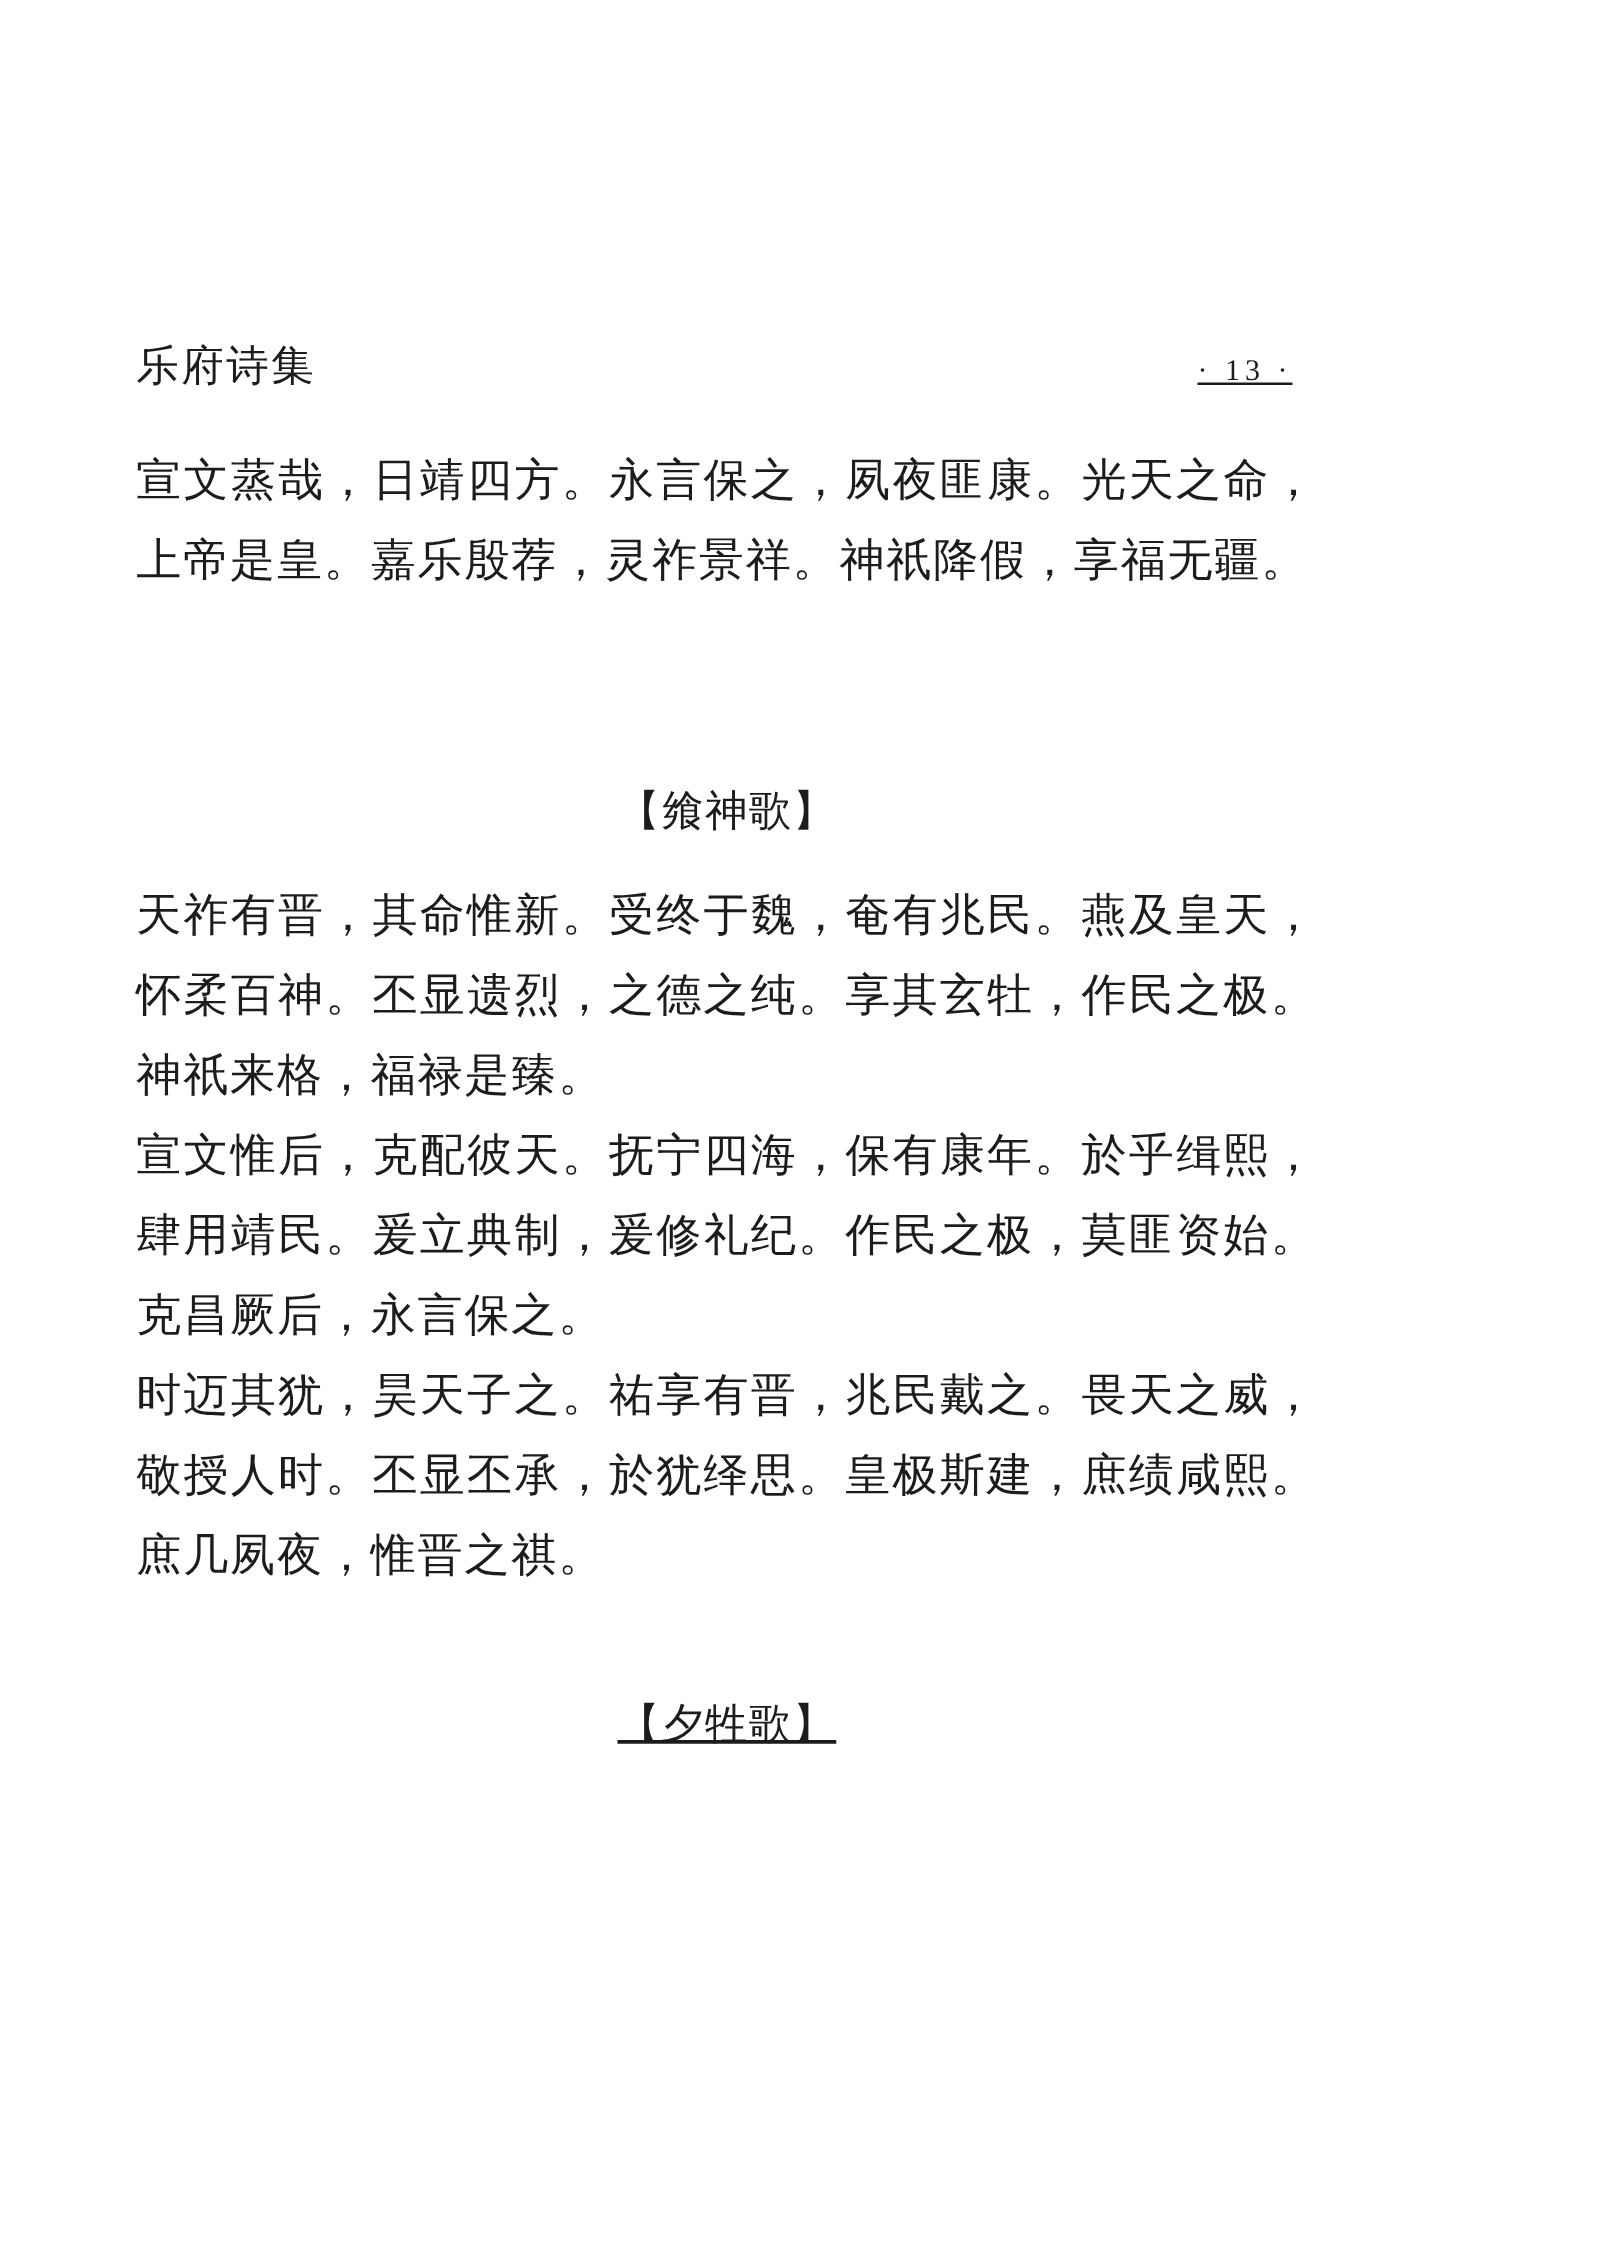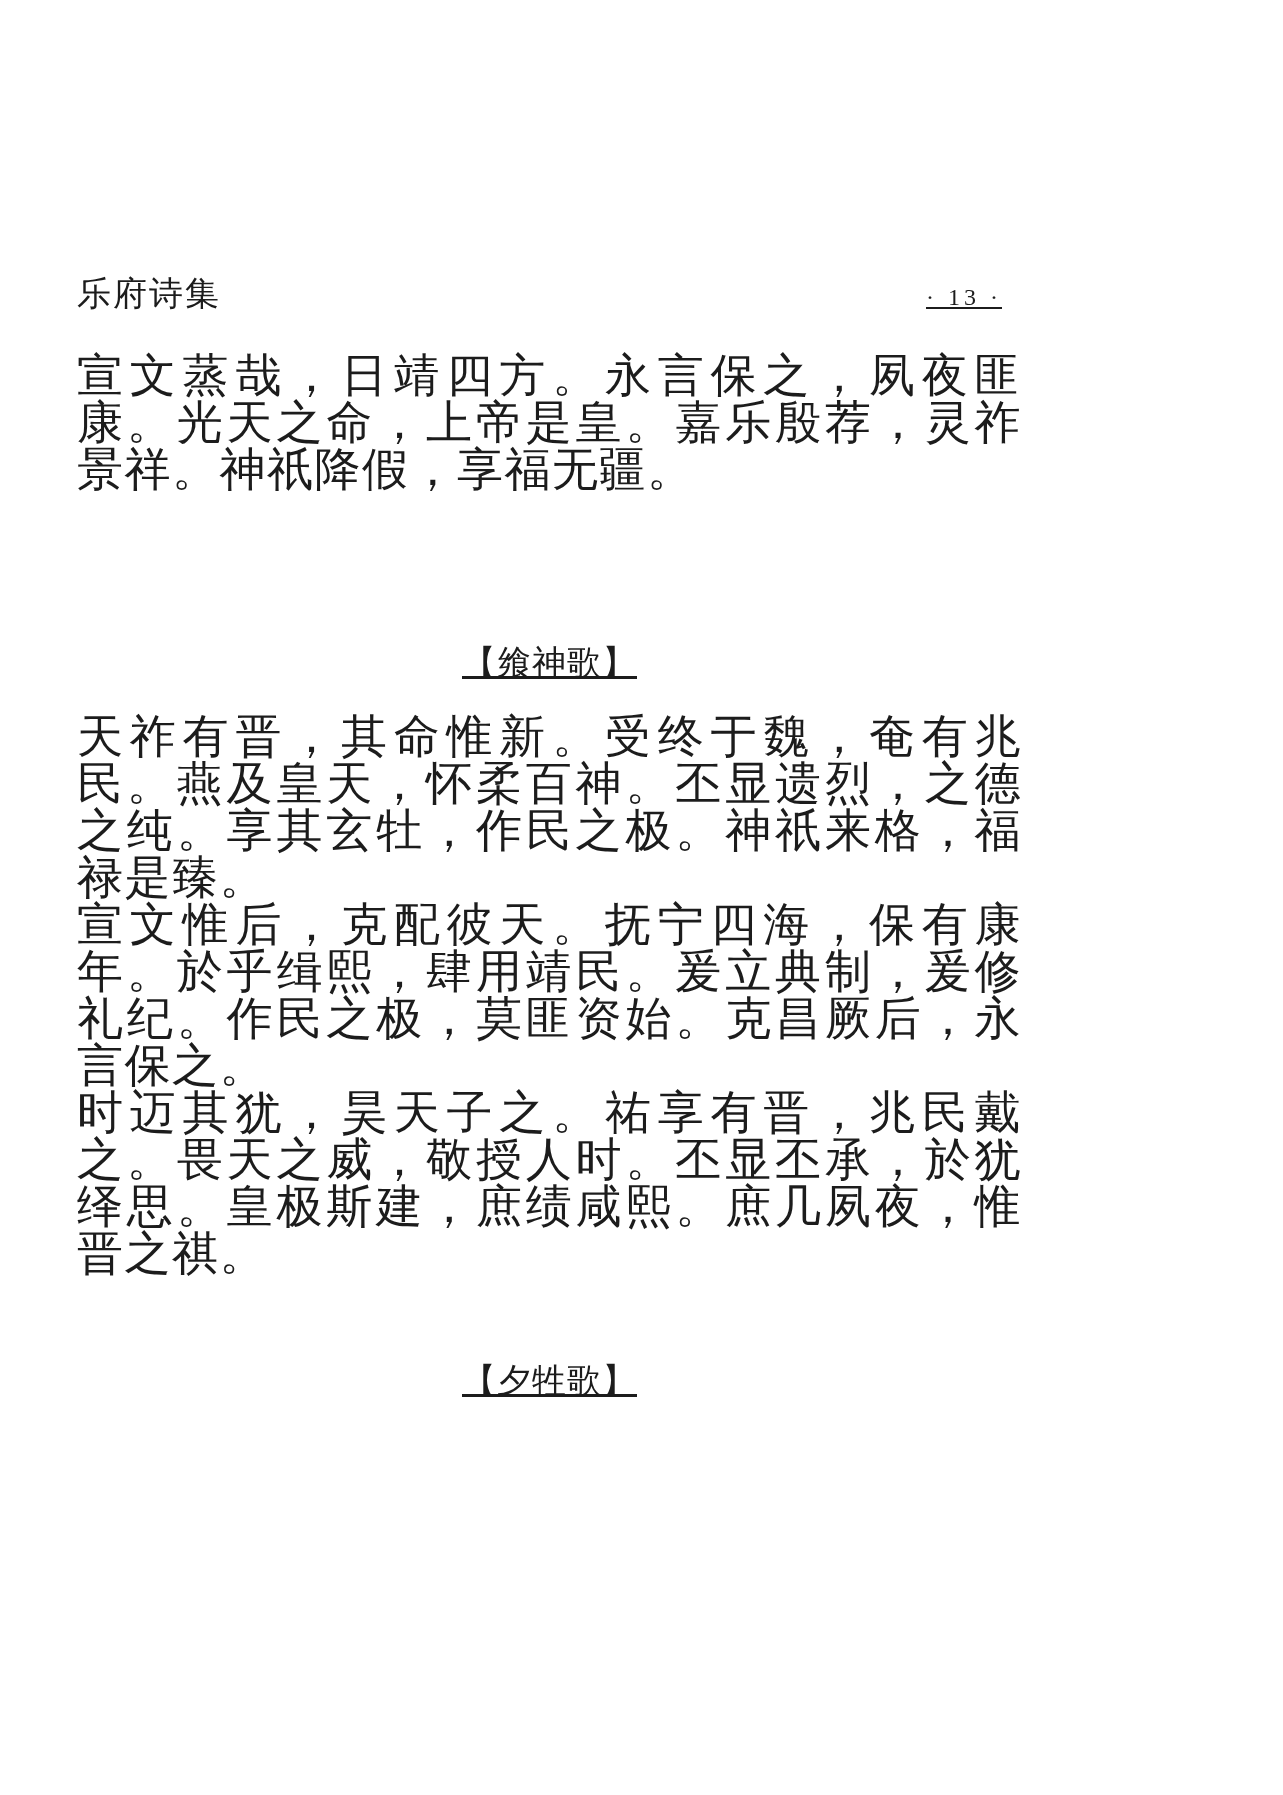--- a/index.html
+++ b/index.html
@@ -10,58 +10,58 @@
   body {
     width: 1283px;
     height: 1795px;
     position: relative;
     color: #1c1c1c;
     font-family: "Liberation Serif", "DejaVu Serif", serif;
     overflow: hidden;
   }
   .content {
     width: 945px;
-    margin-left: 77px;
+    margin-left: 109px;
     padding-top: 273px;
     box-sizing: content-box;
   }
   .page-header {
     display: flex;
     justify-content: space-between;
     align-items: baseline;
     font-size: 34px;
     line-height: 42px;
     letter-spacing: 2px;
   }
   .page-number {
     margin-right: 20px;
     letter-spacing: 4px;
     font-size: 24px;
     text-decoration: underline;
   }
   .body-text {
-    font-size: 46px;
-    line-height: 47px;
+    font-size: 36px;
+    line-height: 64px;
     letter-spacing: 1.5px;
     text-align: justify;
     text-justify: inter-character;
     margin: 0;
   }
   .intro-paragraph {
     margin-top: 34px;
   }
   .section-title {
     font-size: 34px;
     line-height: 47px;
     letter-spacing: 1px;
     text-align: center;
     margin: 0;
     font-weight: normal;
   }
-  .title-1 { margin-top: 146px; text-decoration: underline; }
+  .title-1 { margin-top: 146px; }
   .poem { margin-top: 27px; }
   .poem p { margin: 0; }
   .title-2 { margin-top: 98px; }
   .source-note { margin-top: 36px; }
   .title-3 { margin-top: 80px; text-decoration: underline; }
 </style>
 </head>
 <body>
 
 <div class="content">

